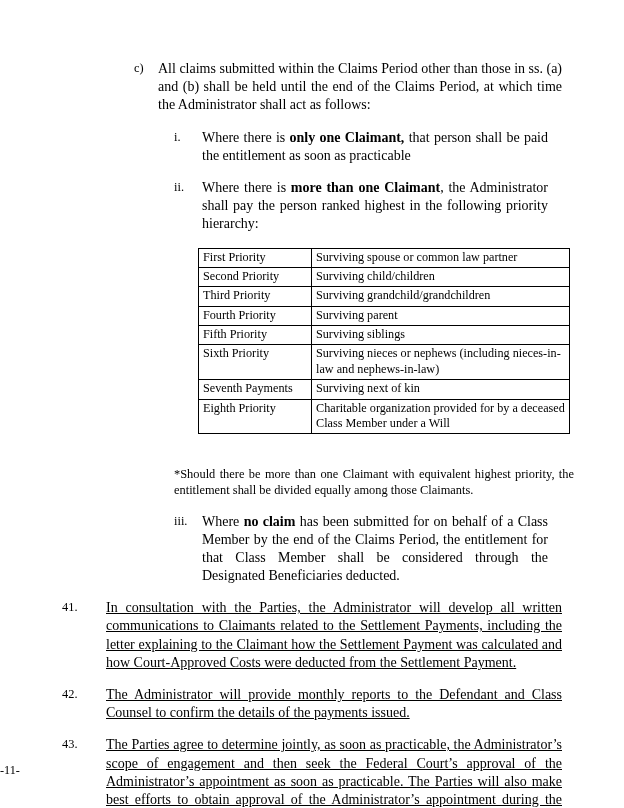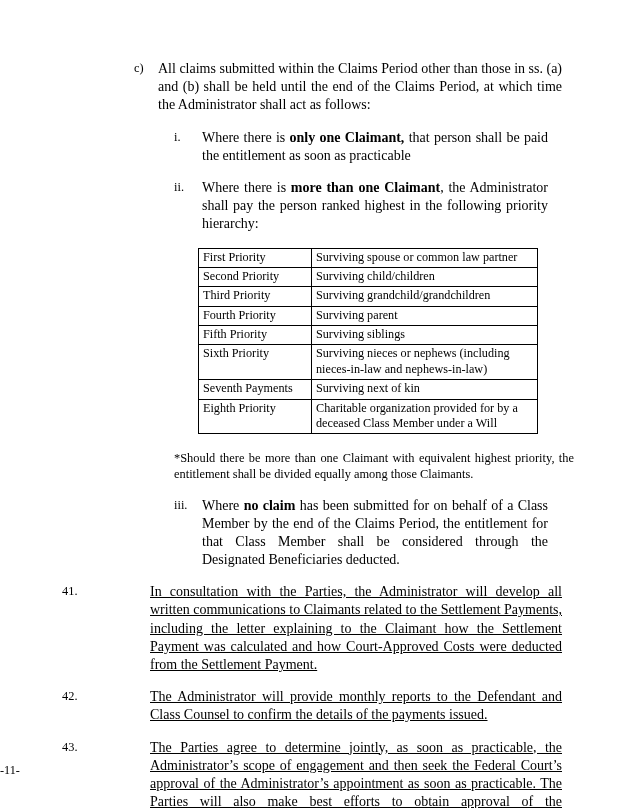--- a/index.html
+++ b/index.html
@@ -63,52 +63,51 @@
     padding-right: 14px;
   }
 
   .u-bold {
     font-weight: bold;
   }
 
   
   .table-wrap {
     margin: 14px 0 0 136px;
-    width: 340px;
+    width: 372px;
   }
   table.priority {
     border-collapse: collapse;
     width: 100%;
     font-size: 12.2px;
     line-height: 1.26;
   }
   table.priority td {
     border: 1px solid #000000;
     padding: 1px 4px 2px 4px;
     vertical-align: top;
   }
   table.priority td.col-rank {
     width: 104px;
     white-space: nowrap;
   }
 
   
   .note {
-    margin: 16px 0 0 112px;
+    margin: 32px 0 0 112px;
     width: 400px;
     font-size: 12.4px;
     line-height: 1.30;
     text-align: justify;
   }
 
   
   .clause {
     display: flex;
     margin-top: 14px;
-    gap: 44px;
   }
   .clause .num {
     width: 44px;
     flex: 0 0 44px;
     font-size: 12.4px;
     line-height: 1.30;
   }
   .clause .body {
     flex: 1 1 auto;
     text-decoration: underline;

